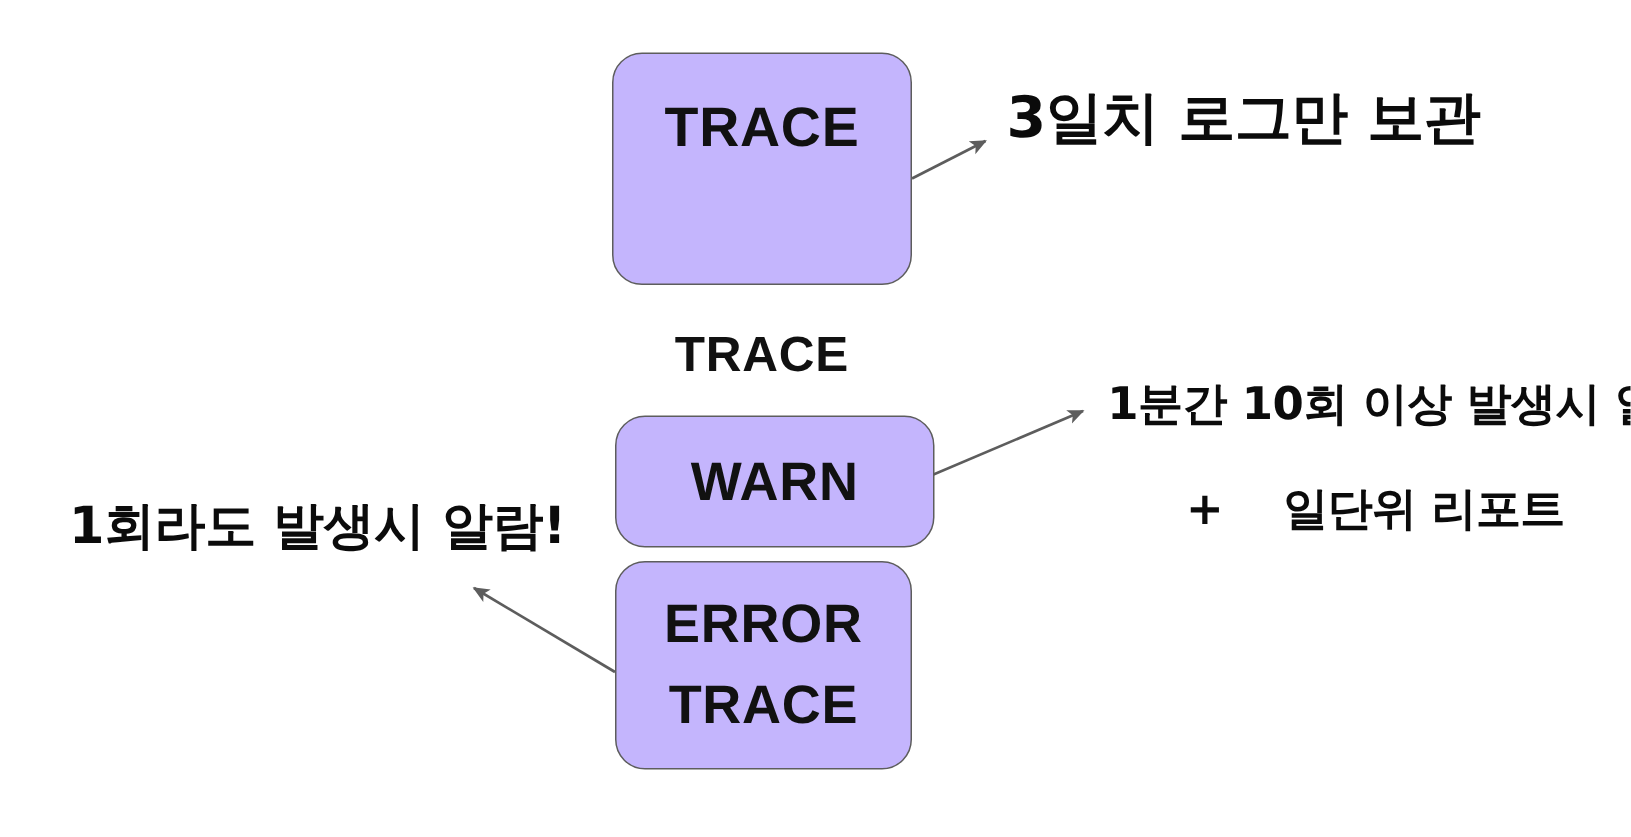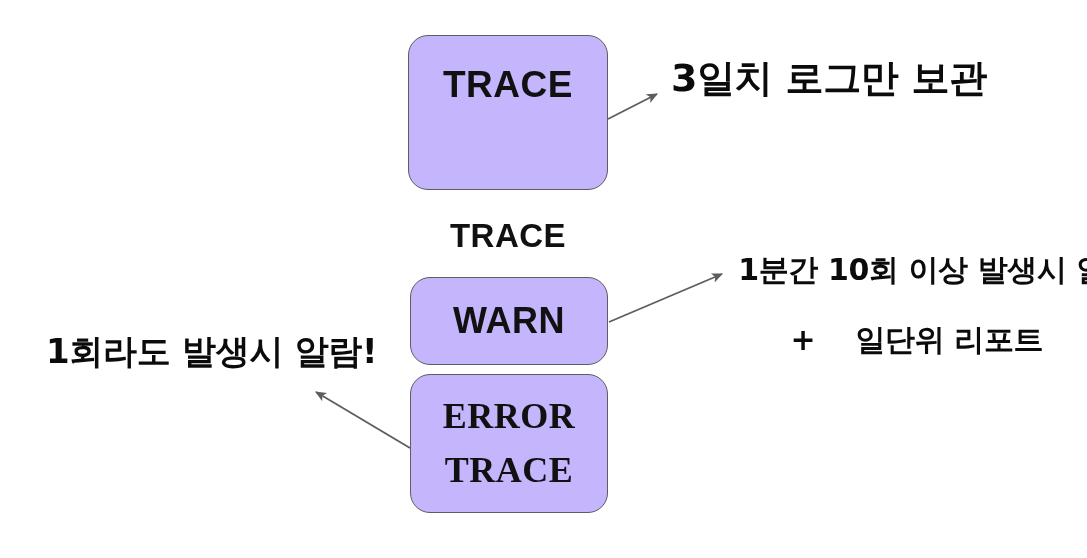--- a/index.html
+++ b/index.html
@@ -50,32 +50,31 @@
     top: 35px;
     width: 200px;
     height: 155px;
     justify-content: space-between;
     padding: 30px 0 28px 0;
   }
   #box-trace-debug .level-label { font-size: 37px; }
   #box-warn {
     left: 410px;
     top: 277px;
-    width: 198px;
+    width: 213px;
     height: 88px;
   }
   #box-warn .level-label { font-size: 36px; }
   #box-error-fatal {
     left: 410px;
     top: 374px;
     width: 198px;
     height: 139px;
     justify-content: space-between;
     padding: 23px 0 24px 0;
-    font-family: Liberation Serif, serif;
   }
   #box-error-fatal .level-label { font-size: 36px; }
 
   #label-info {
     position: absolute;
     left: 408px;
     top: 219px;
     width: 200px;
     text-align: center;
     font-size: 33px;

